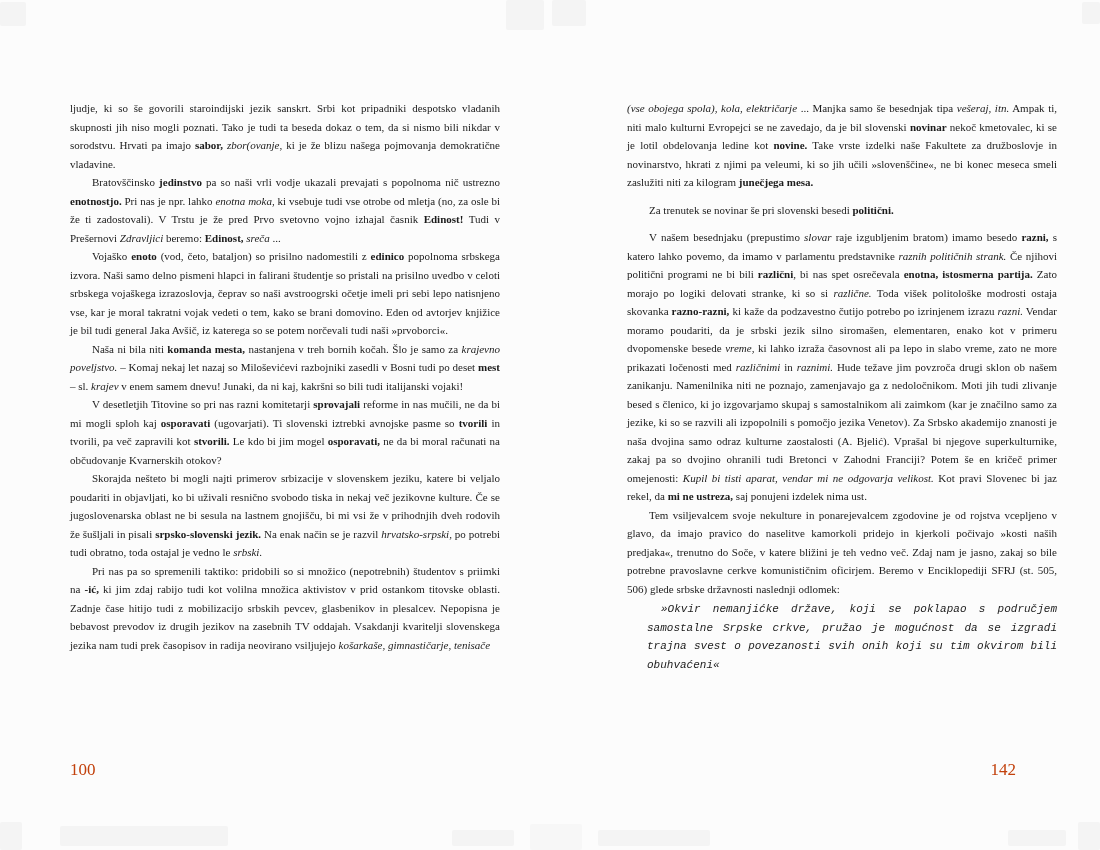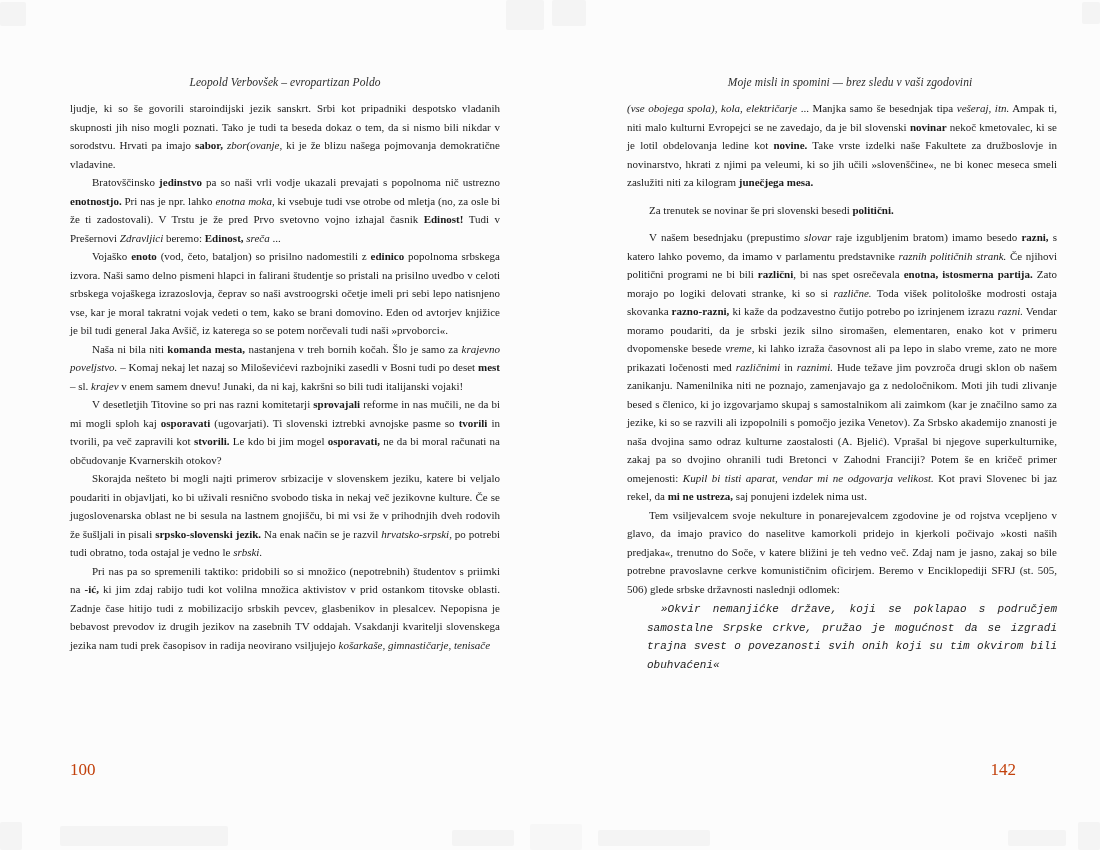--- a/index.html
+++ b/index.html
@@ -47,35 +47,33 @@
   .g9{left:598px;top:830px;width:112px;height:16px;}
   .g10{left:1008px;top:830px;width:58px;height:16px;}
   .g11{left:1078px;top:822px;width:22px;height:28px;}
 </style>
 </head>
 <body>
 
 <div class="spread">
 
   <div class="page" id="page-left">
-    <div class="running-header">Leopold Verbovšek – evropartizan Poldo</div>
     <div class="text-block">
         <p class=""><span>ljudje, ki so še govorili staroindijski jezik sanskrt. Srbi kot pripadniki despotsko vladanih skupnosti jih niso mogli poznati. Tako je tudi ta beseda dokaz o tem, da si nismo bili nikdar v sorodstvu. Hrvati pa imajo </span><span class="b">sabor,</span><span> </span><span class="i">zbor(ovanje</span><span>, ki je že blizu našega pojmovanja demokratične vladavine.</span></p>
         <p class="indent "><span>Bratovščinsko </span><span class="b">jedinstvo</span><span> pa so naši vrli vodje ukazali prevajati s popolnoma nič ustrezno </span><span class="b">enotnostjo.</span><span> Pri nas je npr. lahko </span><span class="i">enotna moka</span><span>, ki vsebuje tudi vse otrobe od mletja (no, za osle bi že ti zadostovali). V Trstu je že pred Prvo svetovno vojno izhajal časnik </span><span class="b">Edinost!</span><span> Tudi v Prešernovi </span><span class="i">Zdravljici</span><span> beremo: </span><span class="b">Edinost,</span><span> </span><span class="i">sreča</span><span> ...</span></p>
         <p class="indent "><span>Vojaško </span><span class="b">enoto</span><span> (vod, četo, bataljon) so prisilno nadomestili z </span><span class="b">edinico</span><span> popolnoma srbskega izvora. Naši samo delno pismeni hlapci in falirani študentje so pristali na prisilno uvedbo v celoti srbskega vojaškega izrazoslovja, čeprav so naši avstroogrski očetje imeli pri sebi lepo natisnjeno vse, kar je moral takratni vojak vedeti o tem, kako se brani domovino. Eden od avtorjev knjižice je bil tudi general Jaka Avšič, iz katerega so se potem norčevali tudi naši »prvoborci«.</span></p>
         <p class="indent "><span>Naša ni bila niti </span><span class="b">komanda mesta,</span><span> nastanjena v treh bornih kočah. Šlo je samo za </span><span class="i">krajevno poveljstvo.</span><span> – Komaj nekaj let nazaj so Miloševićevi razbojniki zasedli v Bosni tudi po deset </span><span class="b">mest</span><span> – sl. </span><span class="i">krajev</span><span> v enem samem dnevu! Junaki, da ni kaj, kakršni so bili tudi italijanski vojaki!</span></p>
         <p class="indent "><span>V desetletjih Titovine so pri nas razni komitetarji </span><span class="b">sprovajali</span><span> reforme in nas mučili, ne da bi mi mogli sploh kaj </span><span class="b">osporavati</span><span> (ugovarjati). Ti slovenski iztrebki avnojske pasme so </span><span class="b">tvorili</span><span> in tvorili, pa več zapravili kot </span><span class="b">stvorili.</span><span> Le kdo bi jim mogel </span><span class="b">osporavati,</span><span> ne da bi moral računati na občudovanje Kvarnerskih otokov?</span></p>
         <p class="indent "><span>Skorajda nešteto bi mogli najti primerov srbizacije v slovenskem jeziku, katere bi veljalo poudariti in objavljati, ko bi uživali resnično svobodo tiska in nekaj več jezikovne kulture. Če se jugoslovenarska oblast ne bi sesula na lastnem gnojišču, bi mi vsi že v prihodnjih dveh rodovih že šušljali in pisali </span><span class="b">srpsko-slovenski jezik.</span><span> Na enak način se je razvil </span><span class="i">hrvatsko-srpski</span><span>, po potrebi tudi obratno, toda ostajal je vedno le </span><span class="i">srbski.</span></p>
         <p class="indent "><span>Pri nas pa so spremenili taktiko: pridobili so si množico (nepotrebnih) študentov s priimki na </span><span class="b">-ić,</span><span> ki jim zdaj rabijo tudi kot volilna množica aktivistov v prid ostankom titovske oblasti. Zadnje čase hitijo tudi z mobilizacijo srbskih pevcev, glasbenikov in plesalcev. Nepopisna je bebavost prevodov iz drugih jezikov na zasebnih TV oddajah. Vsakdanji kvaritelji slovenskega jezika nam tudi prek časopisov in radija neovirano vsiljujejo </span><span class="i">košarkaše, gimnastičarje, tenisače</span></p>
       </div>
     <div class="folio" id="folio-left">100</div>
   </div>
 
   <div class="page" id="page-right">
-    <div class="running-header">Moje misli in spomini — brez sledu v vaši zgodovini</div>
     <div class="text-block">
         <p class=""><span class="i">(vse obojega spola), kola, električarje</span><span> ... Manjka samo še besednjak tipa </span><span class="i">vešeraj, itn.</span><span> Ampak ti, niti malo kulturni Evropejci se ne zavedajo, da je bil slovenski </span><span class="b">novinar</span><span> nekoč kmetovalec, ki se je lotil obdelovanja ledine kot </span><span class="b">novine.</span><span> Take vrste izdelki naše Fakultete za družboslovje in novinarstvo, hkrati z njimi pa veleumi, ki so jih učili »slovenščine«, ne bi konec meseca smeli zaslužiti niti za kilogram </span><span class="b">junečjega mesa.</span></p>
         <p class="indent spaced "><span>Za trenutek se novinar še pri slovenski besedi </span><span class="b">politični.</span></p>
         <p class="indent spaced "><span>V našem besednjaku (prepustimo </span><span class="i">slovar</span><span> raje izgubljenim bratom) imamo besedo </span><span class="b">razni,</span><span> s katero lahko povemo, da imamo v parlamentu predstavnike </span><span class="i">raznih političnih strank.</span><span> Če njihovi politični programi ne bi bili </span><span class="b">različni</span><span>, bi nas spet osrečevala </span><span class="b">enotna, istosmerna partija.</span><span> Zato morajo po logiki delovati stranke, ki so si </span><span class="i">različne.</span><span> Toda višek politološke modrosti ostaja skovanka </span><span class="b">razno-razni,</span><span> ki kaže da podzavestno čutijo potrebo po izrinjenem izrazu </span><span class="i">razni.</span><span> Vendar moramo poudariti, da je srbski jezik silno siromašen, elementaren, enako kot v primeru dvopomenske besede </span><span class="i">vreme,</span><span> ki lahko izraža časovnost ali pa lepo in slabo vreme, zato ne more prikazati ločenosti med </span><span class="i">različnimi</span><span> in </span><span class="i">raznimi.</span><span> Hude težave jim povzroča drugi sklon ob našem zanikanju. Namenilnika niti ne poznajo, zamenjavajo ga z nedoločnikom. Moti jih tudi zlivanje besed s členico, ki jo izgovarjamo skupaj s samostalnikom ali zaimkom (kar je značilno samo za jezike, ki so se razvili ali izpopolnili s pomočjo jezika Venetov). Za Srbsko akademijo znanosti je naša dvojina samo odraz kulturne zaostalosti (A. Bjelić). Vprašal bi njegove superkulturnike, zakaj pa so dvojino ohranili tudi Bretonci v Zahodni Franciji? Potem še en kričeč primer omejenosti: </span><span class="i">Kupil bi tisti aparat, vendar mi ne odgovarja velikost.</span><span> Kot pravi Slovenec bi jaz rekel, da </span><span class="b">mi ne ustreza,</span><span> saj ponujeni izdelek nima ust.</span></p>
         <p class="indent "><span>Tem vsiljevalcem svoje nekulture in ponarejevalcem zgodovine je od rojstva vcepljeno v glavo, da imajo pravico do naselitve kamorkoli pridejo in kjerkoli počivajo »kosti naših predjaka«, trenutno do Soče, v katere bližini je teh vedno več. Zdaj nam je jasno, zakaj so bile potrebne pravoslavne cerkve komunističnim oficirjem. Beremo v Enciklopediji SFRJ (st. 505, 506) glede srbske državnosti naslednji odlomek:</span></p>
         <p class="quote"><span class="i">»Okvir nemanjićke države, koji se poklapao s područjem samostalne Srpske crkve, pružao je mogućnost da se izgradi trajna svest o povezanosti svih onih koji su tim okvirom bili obuhvaćeni«</span></p>
       </div>
     <div class="folio" id="folio-right">142</div>
   </div>
 

